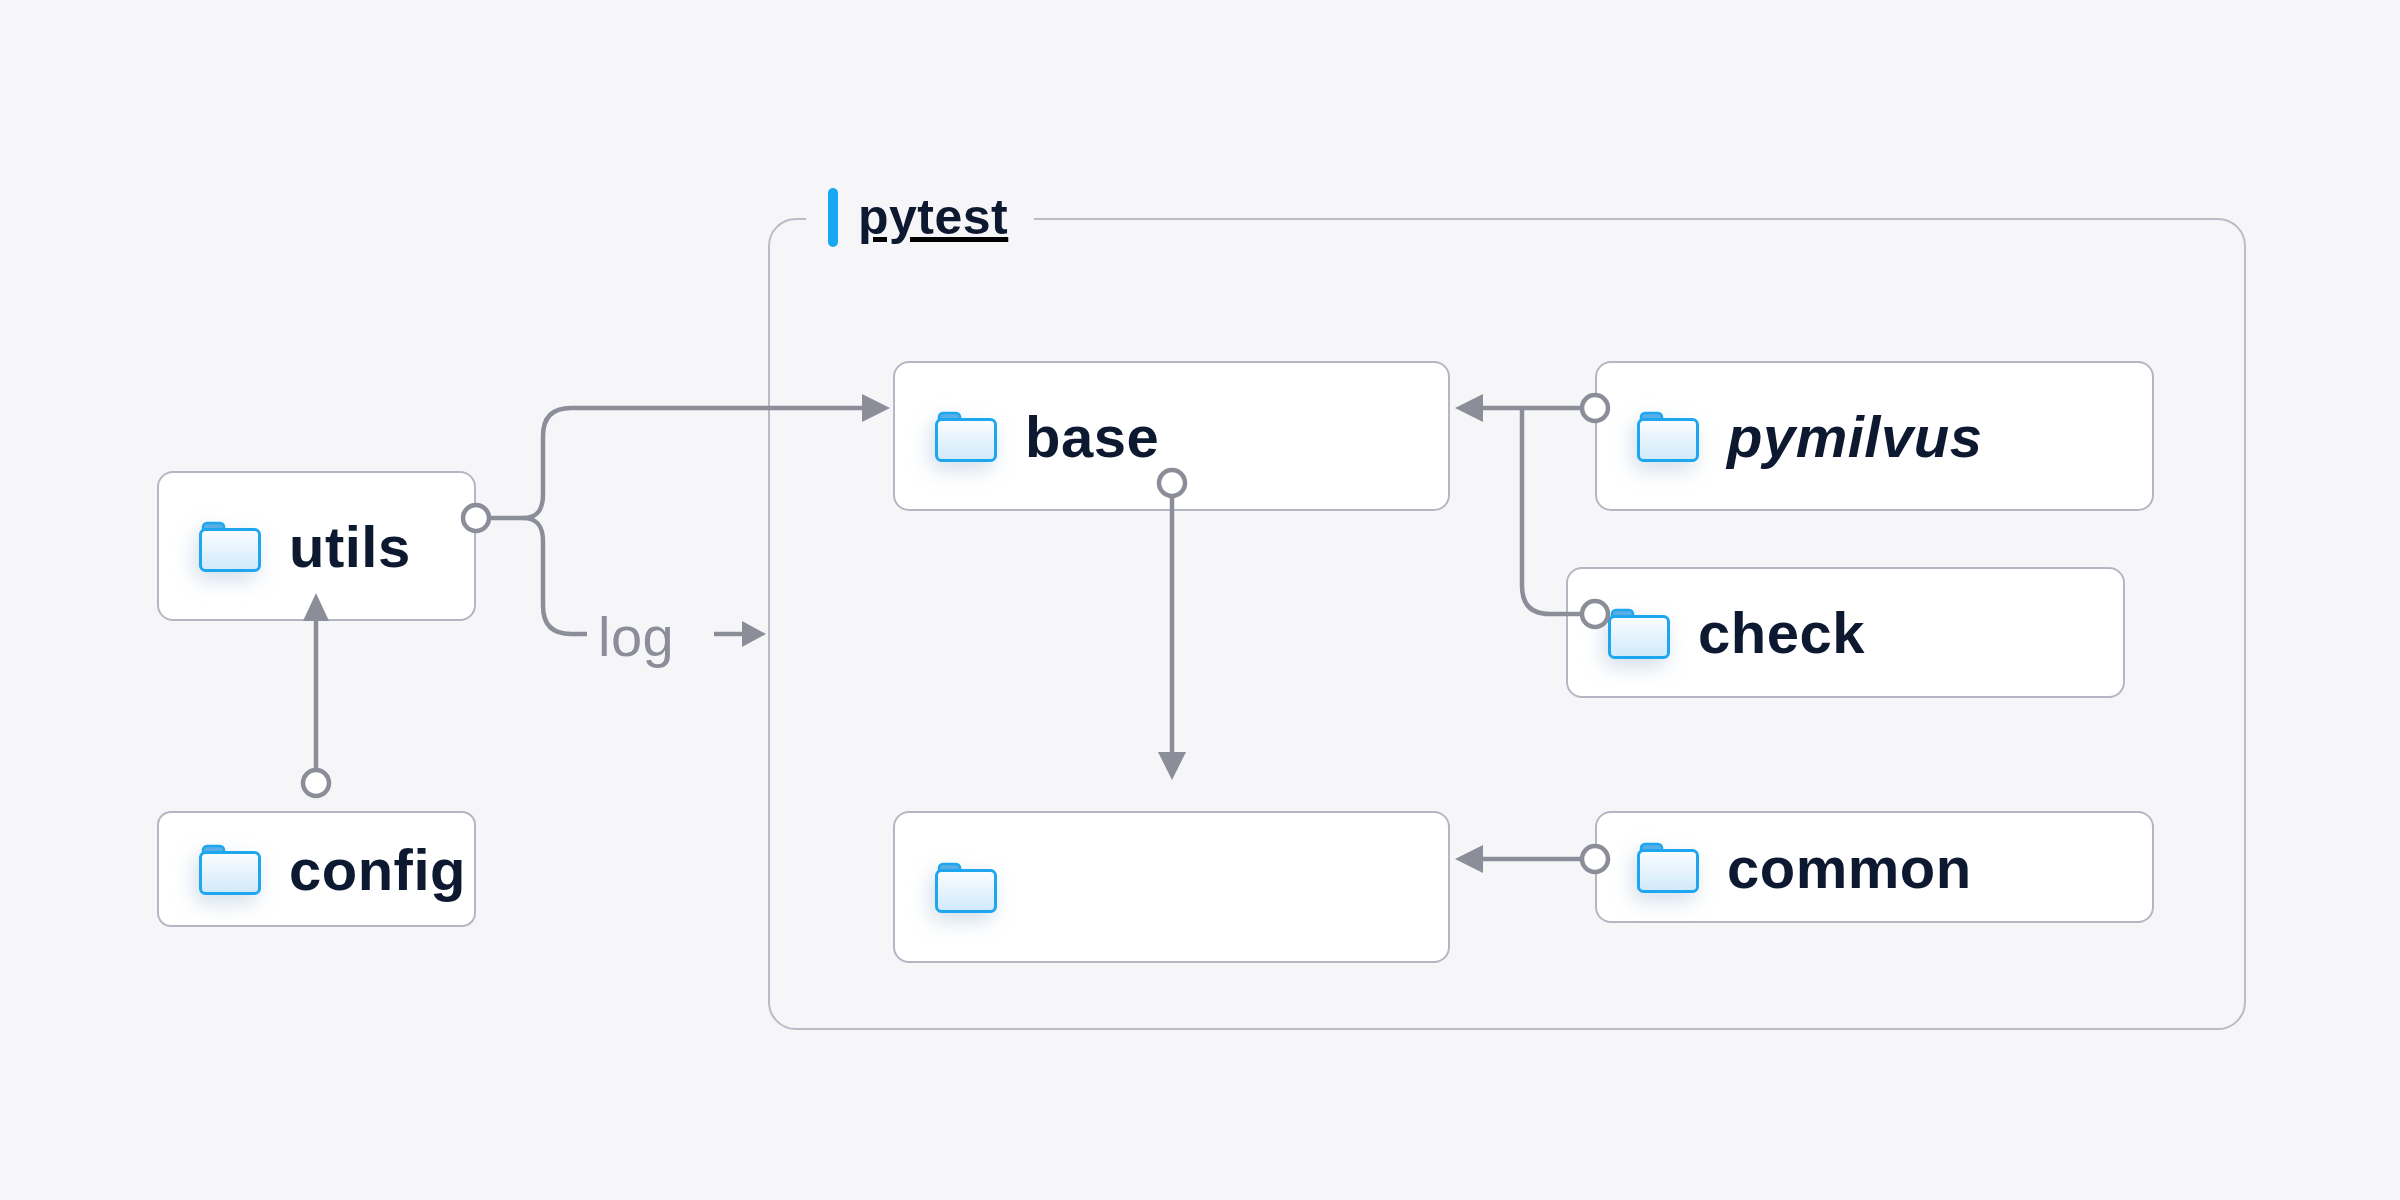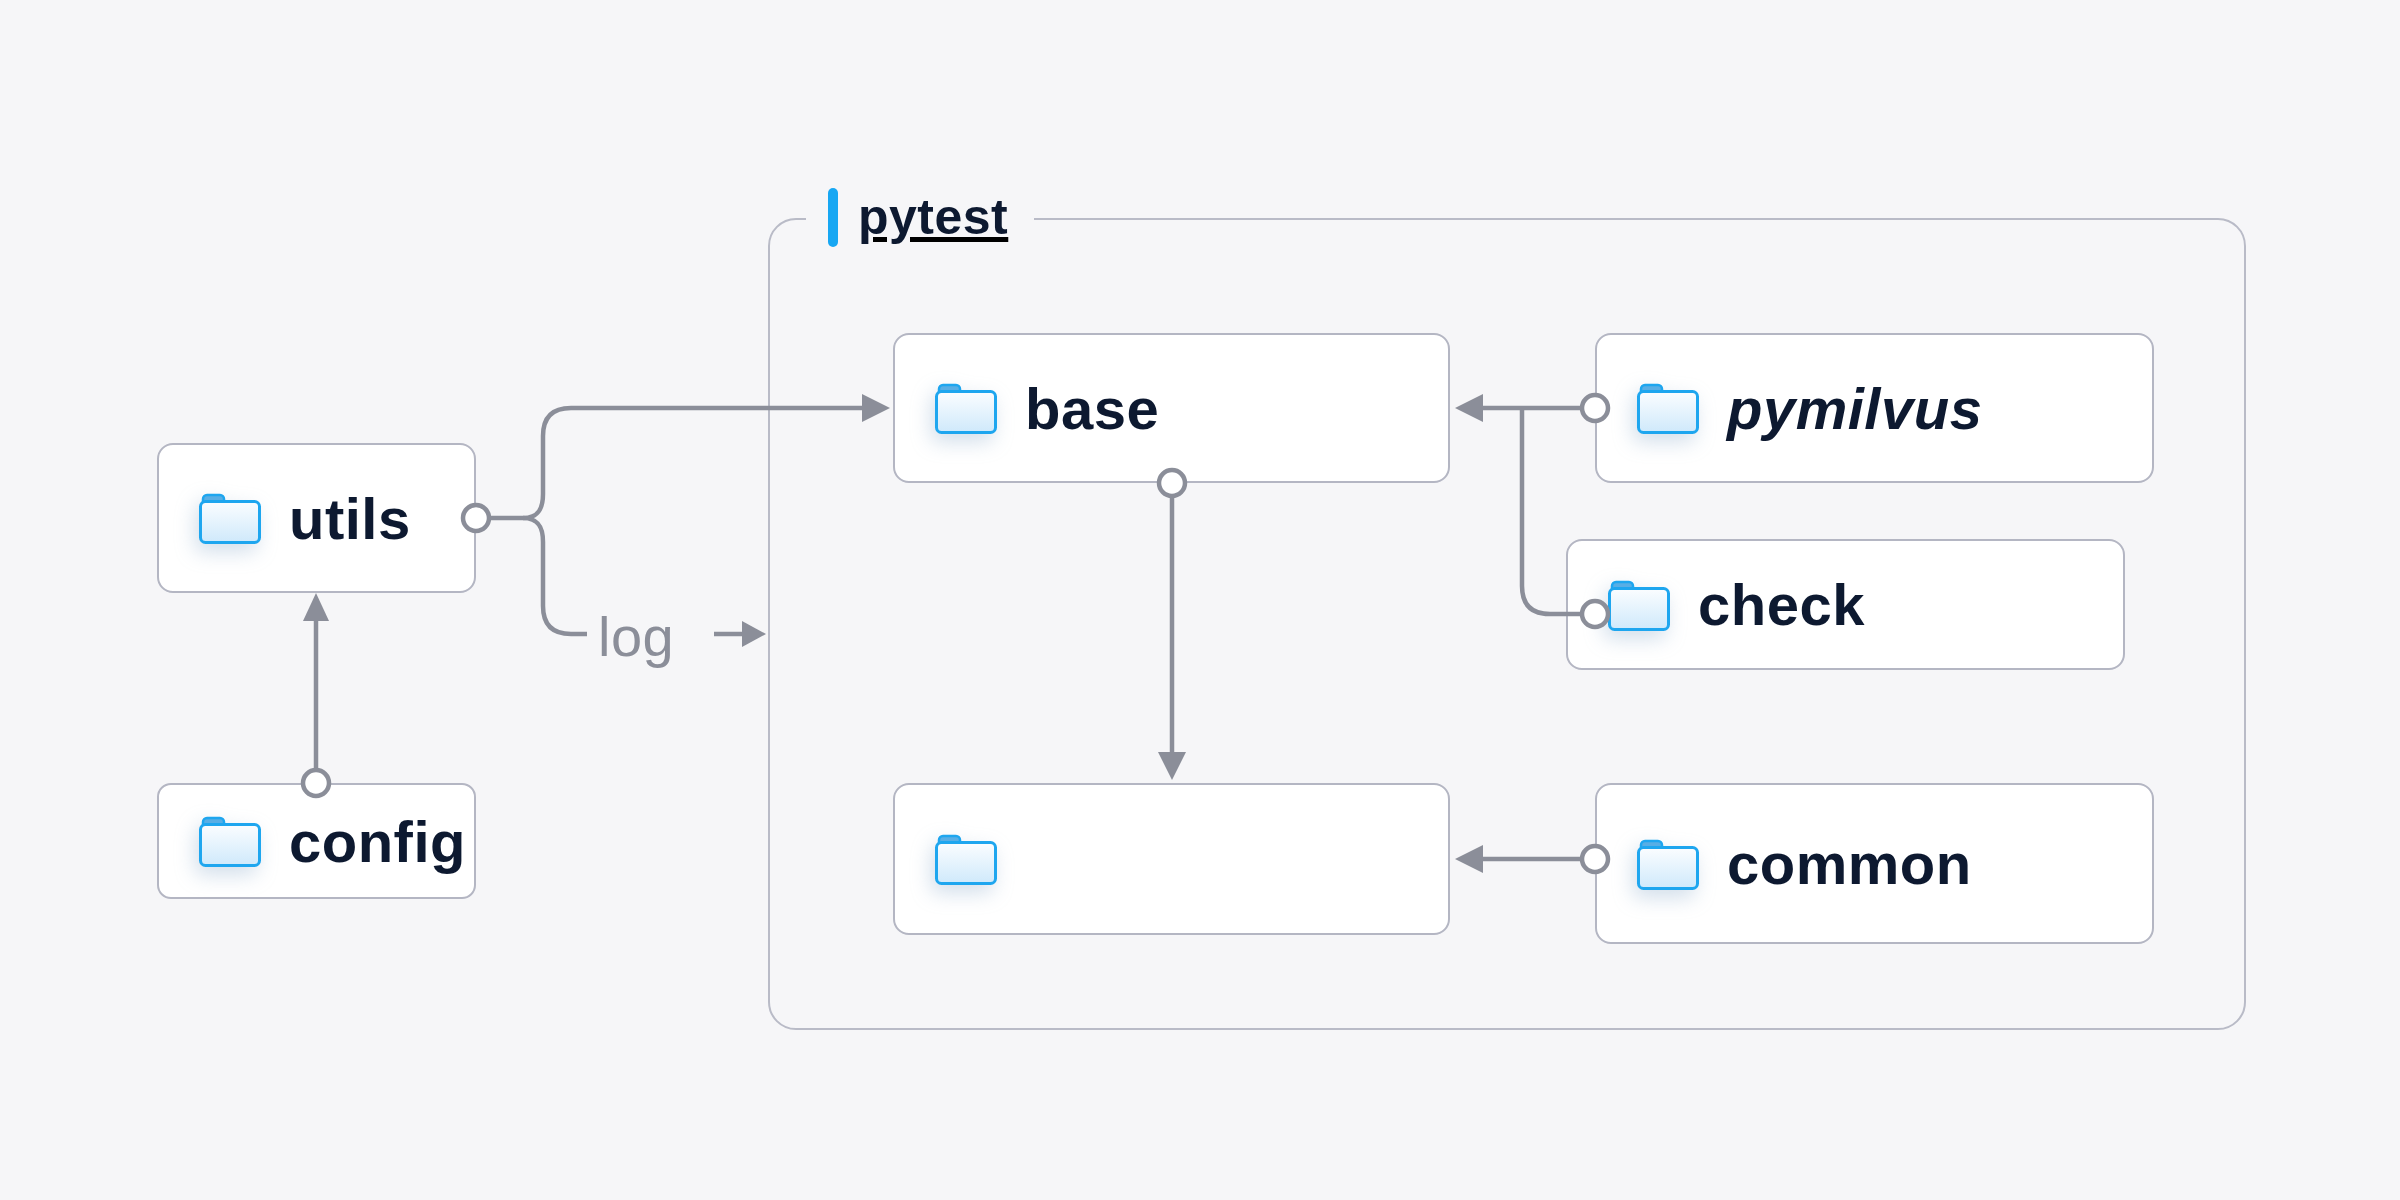--- a/index.html
+++ b/index.html
@@ -55,40 +55,41 @@
     position: absolute;
     background: #ffffff;
     border: 2px solid #b4b6c3;
     border-radius: 16px;
     box-sizing: border-box;
     display: flex;
     align-items: center;
     padding-left: 38px;
     gap: 26px;
     z-index: 2;
+    margin-top: 28px;
   }
   .node-label {
     font-size: 58px;
     font-weight: 600;
     color: #0d1930;
     letter-spacing: 0.5px;
   }
   .folder-icon {
     width: 66px;
     height: 56px;
     flex: 0 0 auto;
     filter: drop-shadow(-4px 8px 10px rgba(110, 150, 190, 0.30));
   }
   #utils     { left: 157px;  top: 443px; width: 319px; height: 150px; }
   #config    { left: 157px;  top: 783px; width: 319px; height: 116px; border-radius: 14px; }
   #base      { left: 893px;  top: 333px; width: 557px; height: 150px; }
   #testcases { left: 893px;  top: 783px; width: 557px; height: 152px; }
   #pymilvus  { left: 1595px; top: 333px; width: 559px; height: 150px; font-style: italic; }
   #check     { left: 1566px; top: 539px; width: 559px; height: 131px; }
-  #common    { left: 1595px; top: 783px; width: 559px; height: 161px; }
+  #common    { left: 1595px; top: 783px; width: 559px; height: 112px; }
   #connector-layer {
     position: absolute;
     left: 0; top: 0;
     width: 2400px;
     height: 1200px;
     z-index: 4;
     pointer-events: none;
   }
   .edge-label-log {
     position: absolute;

